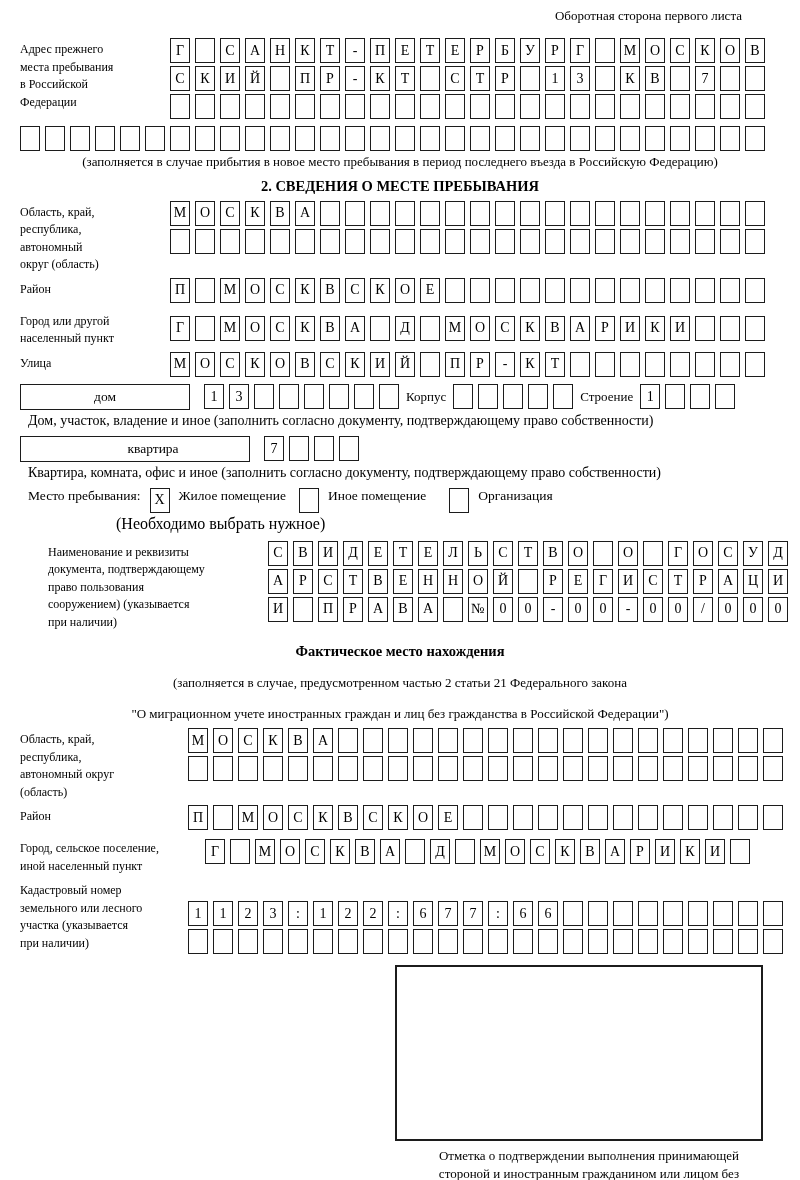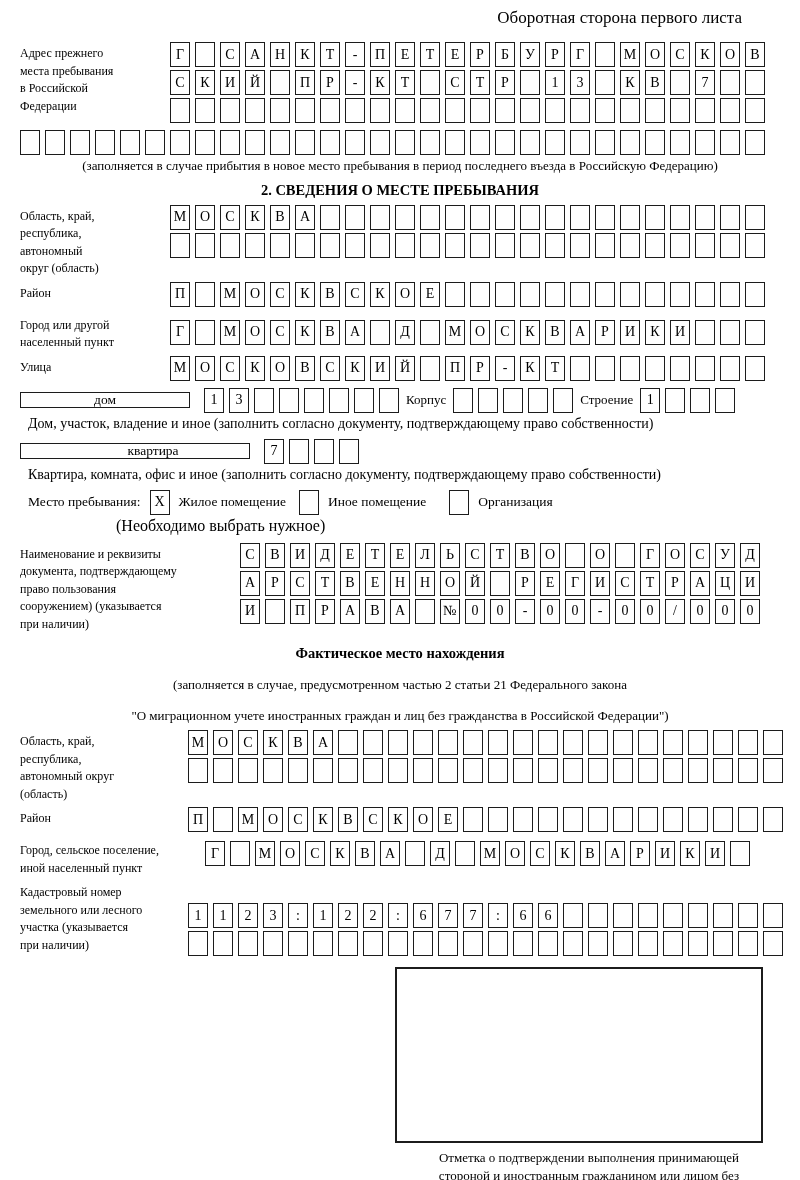--- a/index.html
+++ b/index.html
@@ -1,34 +1,34 @@
 <!DOCTYPE html>
 <html><head>
 <meta charset="utf-8">
 <style>
   html,body{margin:0;padding:0;background:#fff;}
   body{width:800px;height:1180px;font-family:"Liberation Serif","DejaVu Serif",serif;color:#000;}
   .page{box-sizing:border-box;width:800px;padding:8px 20px 0 20px;}
-  .top-note{text-align:right;padding-right:38px;font-size:17px;margin-bottom:14px;}
+  .top-note{text-align:right;padding-right:38px;font-size:13px;margin-bottom:14px;}
   .cells-row{display:flex;gap:5px;margin-bottom:3px;}
   .cell{box-sizing:border-box;flex:none;width:20px;height:25px;border:1.6px solid #1c1c1c;
         display:inline-flex;align-items:center;justify-content:center;
         font-size:14px;line-height:1;background:#fff;}
   .field{display:flex;margin-bottom:4px;}
   .field-label{flex:none;font-size:12px;line-height:17.5px;padding-top:3px;}
-  .w150{width:150px;} .w168{width:168px;} .w185{width:185px;} .w220{width:220px;}
+  .w150{width:150px;} .w168{width:168px;} .w185{width:185px;} .w220{width:220px;margin-left:28px;}
   .rows{display:flex;flex-direction:column;}
   .note-line{text-align:center;font-size:13px;line-height:16.5px;}
   .section-title{text-align:center;font-weight:bold;font-size:14.5px;margin:7px 0 6px 0;}
-  .named-rect{box-sizing:border-box;flex:none;height:16px;border:1.6px solid #1c1c1c;
+  .named-rect{box-sizing:border-box;flex:none;height:26px;border:1.6px solid #1c1c1c;
         display:flex;align-items:center;justify-content:center;font-size:13.5px;}
   .inline-row{display:flex;align-items:center;margin-bottom:3px;}
   .inline-label{font-size:13px;padding:0 7px;}
   .caption{font-size:14px;margin:2px 0 7px 8px;}
-  .stay-row{display:flex;align-items:center;gap:9px;font-size:13.5px;margin:4px 0 2px 8px;}
+  .stay-row{display:flex;gap:9px;font-size:13.5px;margin:4px 0 2px 8px;}
   .stay-note{font-size:16px;margin:0 0 8px 96px;}
   .actual-note{text-align:center;font-size:13px;line-height:17px;margin-top:14px;}
   .stamp-wrap{margin-left:375px;width:388px;margin-top:8px;}
   .stamp-box{box-sizing:border-box;width:368px;height:176px;border:2px solid #1c1c1c;margin-bottom:6px;}
   .stamp-caption{text-align:center;font-size:13px;line-height:18px;}
   .mt2{margin-top:2px;} .mt6{margin-top:6px;}
 </style>
 </head>
 <body>
 

